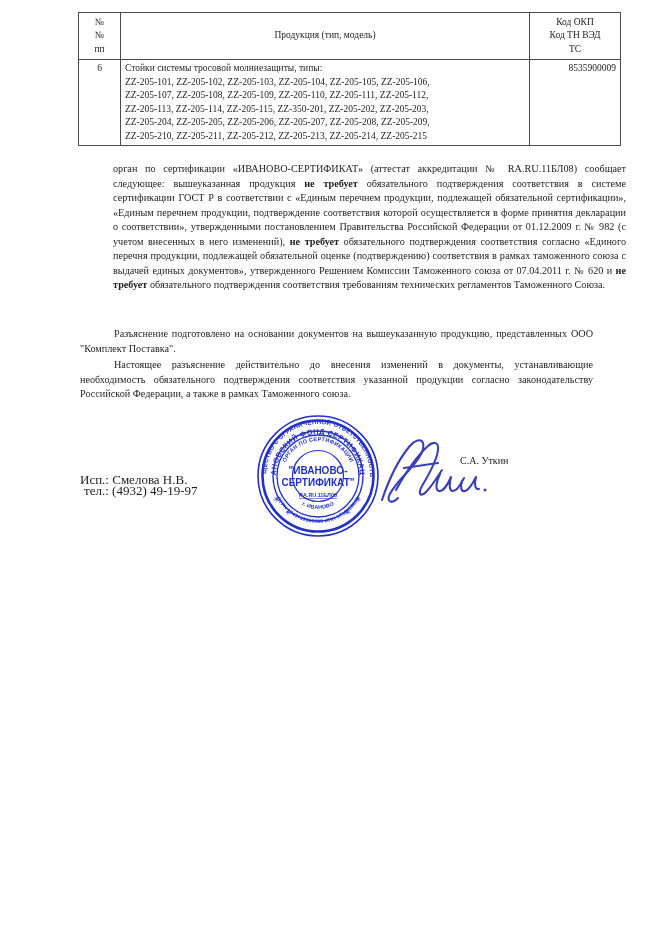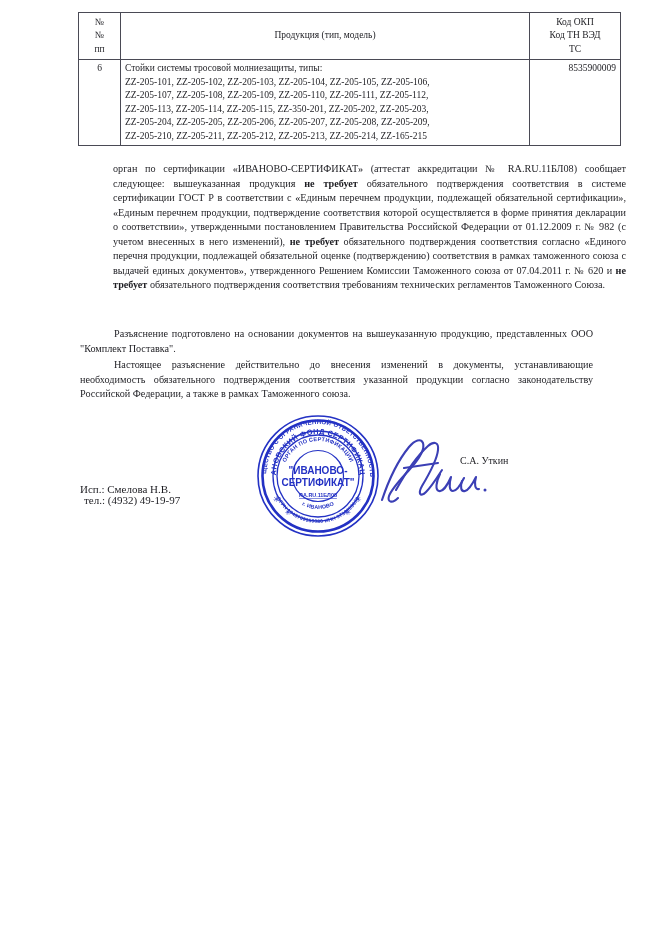--- a/index.html
+++ b/index.html
@@ -87,22 +87,22 @@
     left: 80px;
     top: 428px;
     font-size: 10px;
     line-height: 14.5px;
   }
   .sig-block .sl { display: block; white-space: nowrap; }
 
   .contact-block {
     position: absolute;
     left: 80px;
-    top: 484px;
-    font-size: 11px;
+    top: 474px;
+    font-size: 13px;
     line-height: 11px;
   }
   .contact-block .cl { display: block; white-space: nowrap; }
   .contact-block .cl.indent { padding-left: 4px; }
 
   .signer-name {
     position: absolute;
     left: 460px;
     top: 455px;
     font-size: 10px;
@@ -154,21 +154,21 @@
     </thead>
     <tbody>
       <tr>
         <td class="cell-num">6</td>
         <td class="cell-prod">
           <span class="ln">Стойки системы тросовой молниезащиты, типы:</span>
           <span class="ln">ZZ-205-101, ZZ-205-102, ZZ-205-103, ZZ-205-104, ZZ-205-105, ZZ-205-106,</span>
           <span class="ln">ZZ-205-107, ZZ-205-108, ZZ-205-109,  ZZ-205-110,  ZZ-205-111,  ZZ-205-112,</span>
           <span class="ln">ZZ-205-113, ZZ-205-114, ZZ-205-115, ZZ-350-201, ZZ-205-202, ZZ-205-203,</span>
           <span class="ln">ZZ-205-204, ZZ-205-205, ZZ-205-206, ZZ-205-207, ZZ-205-208, ZZ-205-209,</span>
-          <span class="ln">ZZ-205-210,  ZZ-205-211,  ZZ-205-212,  ZZ-205-213, ZZ-205-214, ZZ-165-215</span>
+          <span class="ln">ZZ-205-210,  ZZ-205-211,  ZZ-205-212,  ZZ-205-213, ZZ-205-214, ZZ-205-215</span>
         </td>
         <td class="cell-code">8535900009</td>
       </tr>
     </tbody>
   </table>
 
   <div class="body-block" id="para-main">
     <p><span>орган по сертификации «ИВАНОВО-СЕРТИФИКАТ» (аттестат аккредитации № RA.RU.11БЛ08) сообщает следующее: вышеуказанная продукция </span><b>не требует</b><span> обязательного подтверждения соответствия в системе сертификации ГОСТ Р в соответствии с «Единым перечнем продукции, подлежащей обязательной сертификации», «Единым перечнем продукции, подтверждение соответствия которой осуществляется в форме принятия декларации о соответствии», утвержденными постановлением Правительства Российской Федерации от 01.12.2009 г. № 982 (с учетом внесенных в него изменений), </span><b>не требует</b><span> обязательного подтверждения соответствия согласно «Единого перечня продукции, подлежащей обязательной оценке (подтверждению) соответствия в рамках таможенного союза с выдачей единых документов», утвержденного Решением Комиссии Таможенного союза от 07.04.2011 г. № 620 и </span><b>не требует</b><span> обязательного подтверждения соответствия требованиям технических регламентов Таможенного Союза.</span></p>
   </div>
 

